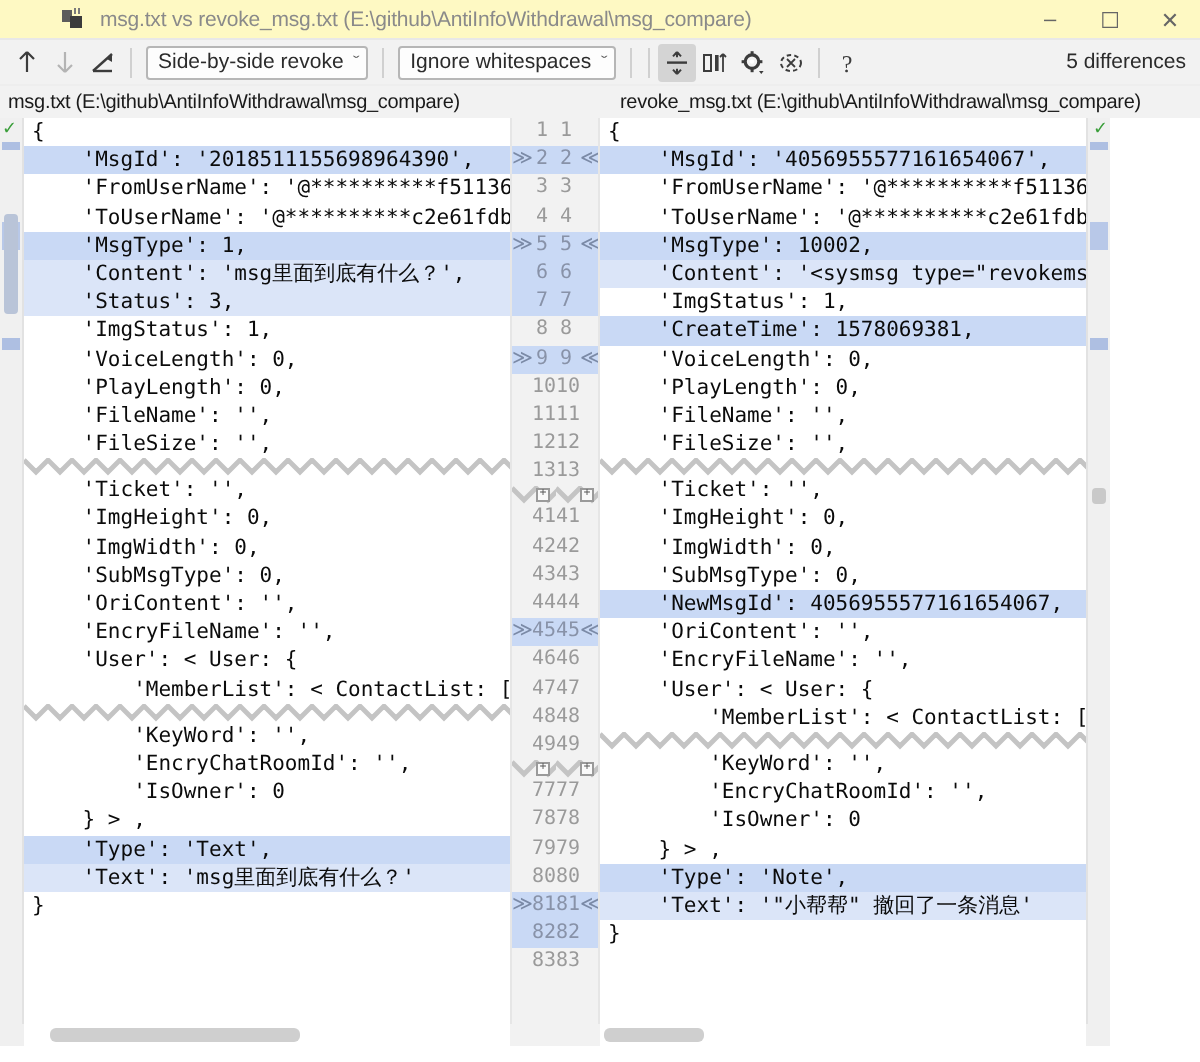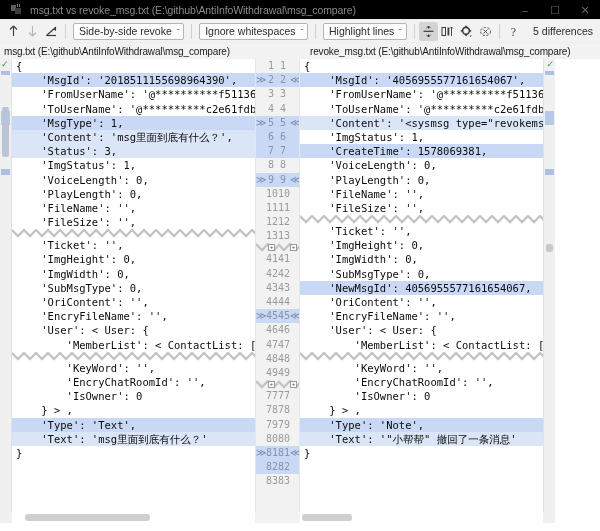--- a/index.html
+++ b/index.html
@@ -12,23 +12,24 @@
   .window {
     width: 600px; height: 531px;
     display: flex; flex-direction: column;
     background: #f2f2f2;
   }
 
   
   .titlebar {
     height: 20px; min-height: 20px;
     display: flex; align-items: center;
-    background: #000000;
+    background: #fef9c3;
     border-bottom: 1px solid #e8e8e8;
     position: relative;
+    padding-left: 20px;
   }
   .tb-icon {
     width: 20px; height: 16px;
     display: flex; align-items: center; justify-content: center;
     margin-left: 6px;
   }
   .tb-title {
     font-size: 10.5px; color: #8a8a8a;
     white-space: nowrap; overflow: hidden;
     margin-left: 4px; letter-spacing: -0.1px;
@@ -256,24 +257,20 @@
       <span class="caret">ˇ</span>
     </span>
     <span class="tool-sep"></span>
 
     <span class="combo">
       <span>Ignore whitespaces</span>
       <span class="caret">ˇ</span>
     </span>
     <span class="tool-sep"></span>
 
-    <span class="combo">
-      <span>Highlight lines</span>
-      <span class="caret">ˇ</span>
-    </span>
     <span class="tool-sep"></span>
 
     <span class="tool-ico pressed">
       <svg width="13" height="13" viewBox="0 0 13 13">
         <path d="M6.5 1 L4.5 3.2 M6.5 1 L8.5 3.2 M6.5 1 L6.5 3.6" stroke="#3c3c3c" stroke-width="1" fill="none"></path>
         <path d="M1.5 6.3 L11.5 6.3" stroke="#3c3c3c" stroke-width="1.2"></path>
         <path d="M6.5 12 L4.5 9.8 M6.5 12 L8.5 9.8 M6.5 12 L6.5 9.4" stroke="#3c3c3c" stroke-width="1" fill="none"></path>
       </svg>
     </span>
     <span class="tool-ico">
@@ -461,20 +458,21 @@
           <div class="row" style="display:flex;"><span class="lnum" style="width:12px;">83</span><span class="chev" style="width:10px;"></span></div>
         </div>
     </div>
 
     <div class="pane right">
       <div id="right-code">
           <div class="row"><span class="code">{</span></div>
           <div class="row diff"><span class="code">    'MsgId': '4056955577161654067',</span></div>
           <div class="row"><span class="code">    'FromUserName': '@**********f511363f8200853d72</span></div>
           <div class="row"><span class="code">    'ToUserName': '@**********c2e61fdb47b5c241553a</span></div>
+          <div class="row diff"><span class="code">    'MsgType': 10002,</span></div>
           <div class="row diffsoft"><span class="code">    'Content': '&lt;sysmsg type="revokemsg"&gt;&lt;revoke</span></div>
           <div class="row"><span class="code">    'ImgStatus': 1,</span></div>
           <div class="row diff"><span class="code">    'CreateTime': 1578069381,</span></div>
           <div class="row"><span class="code">    'VoiceLength': 0,</span></div>
           <div class="row"><span class="code">    'PlayLength': 0,</span></div>
           <div class="row"><span class="code">    'FileName': '',</span></div>
           <div class="row"><span class="code">    'FileSize': '',</span></div>
           <div class="fold">
             <svg width="243" height="9" viewBox="0 0 243 9">
               <rect width="243" height="9" fill="#ffffff"></rect>

